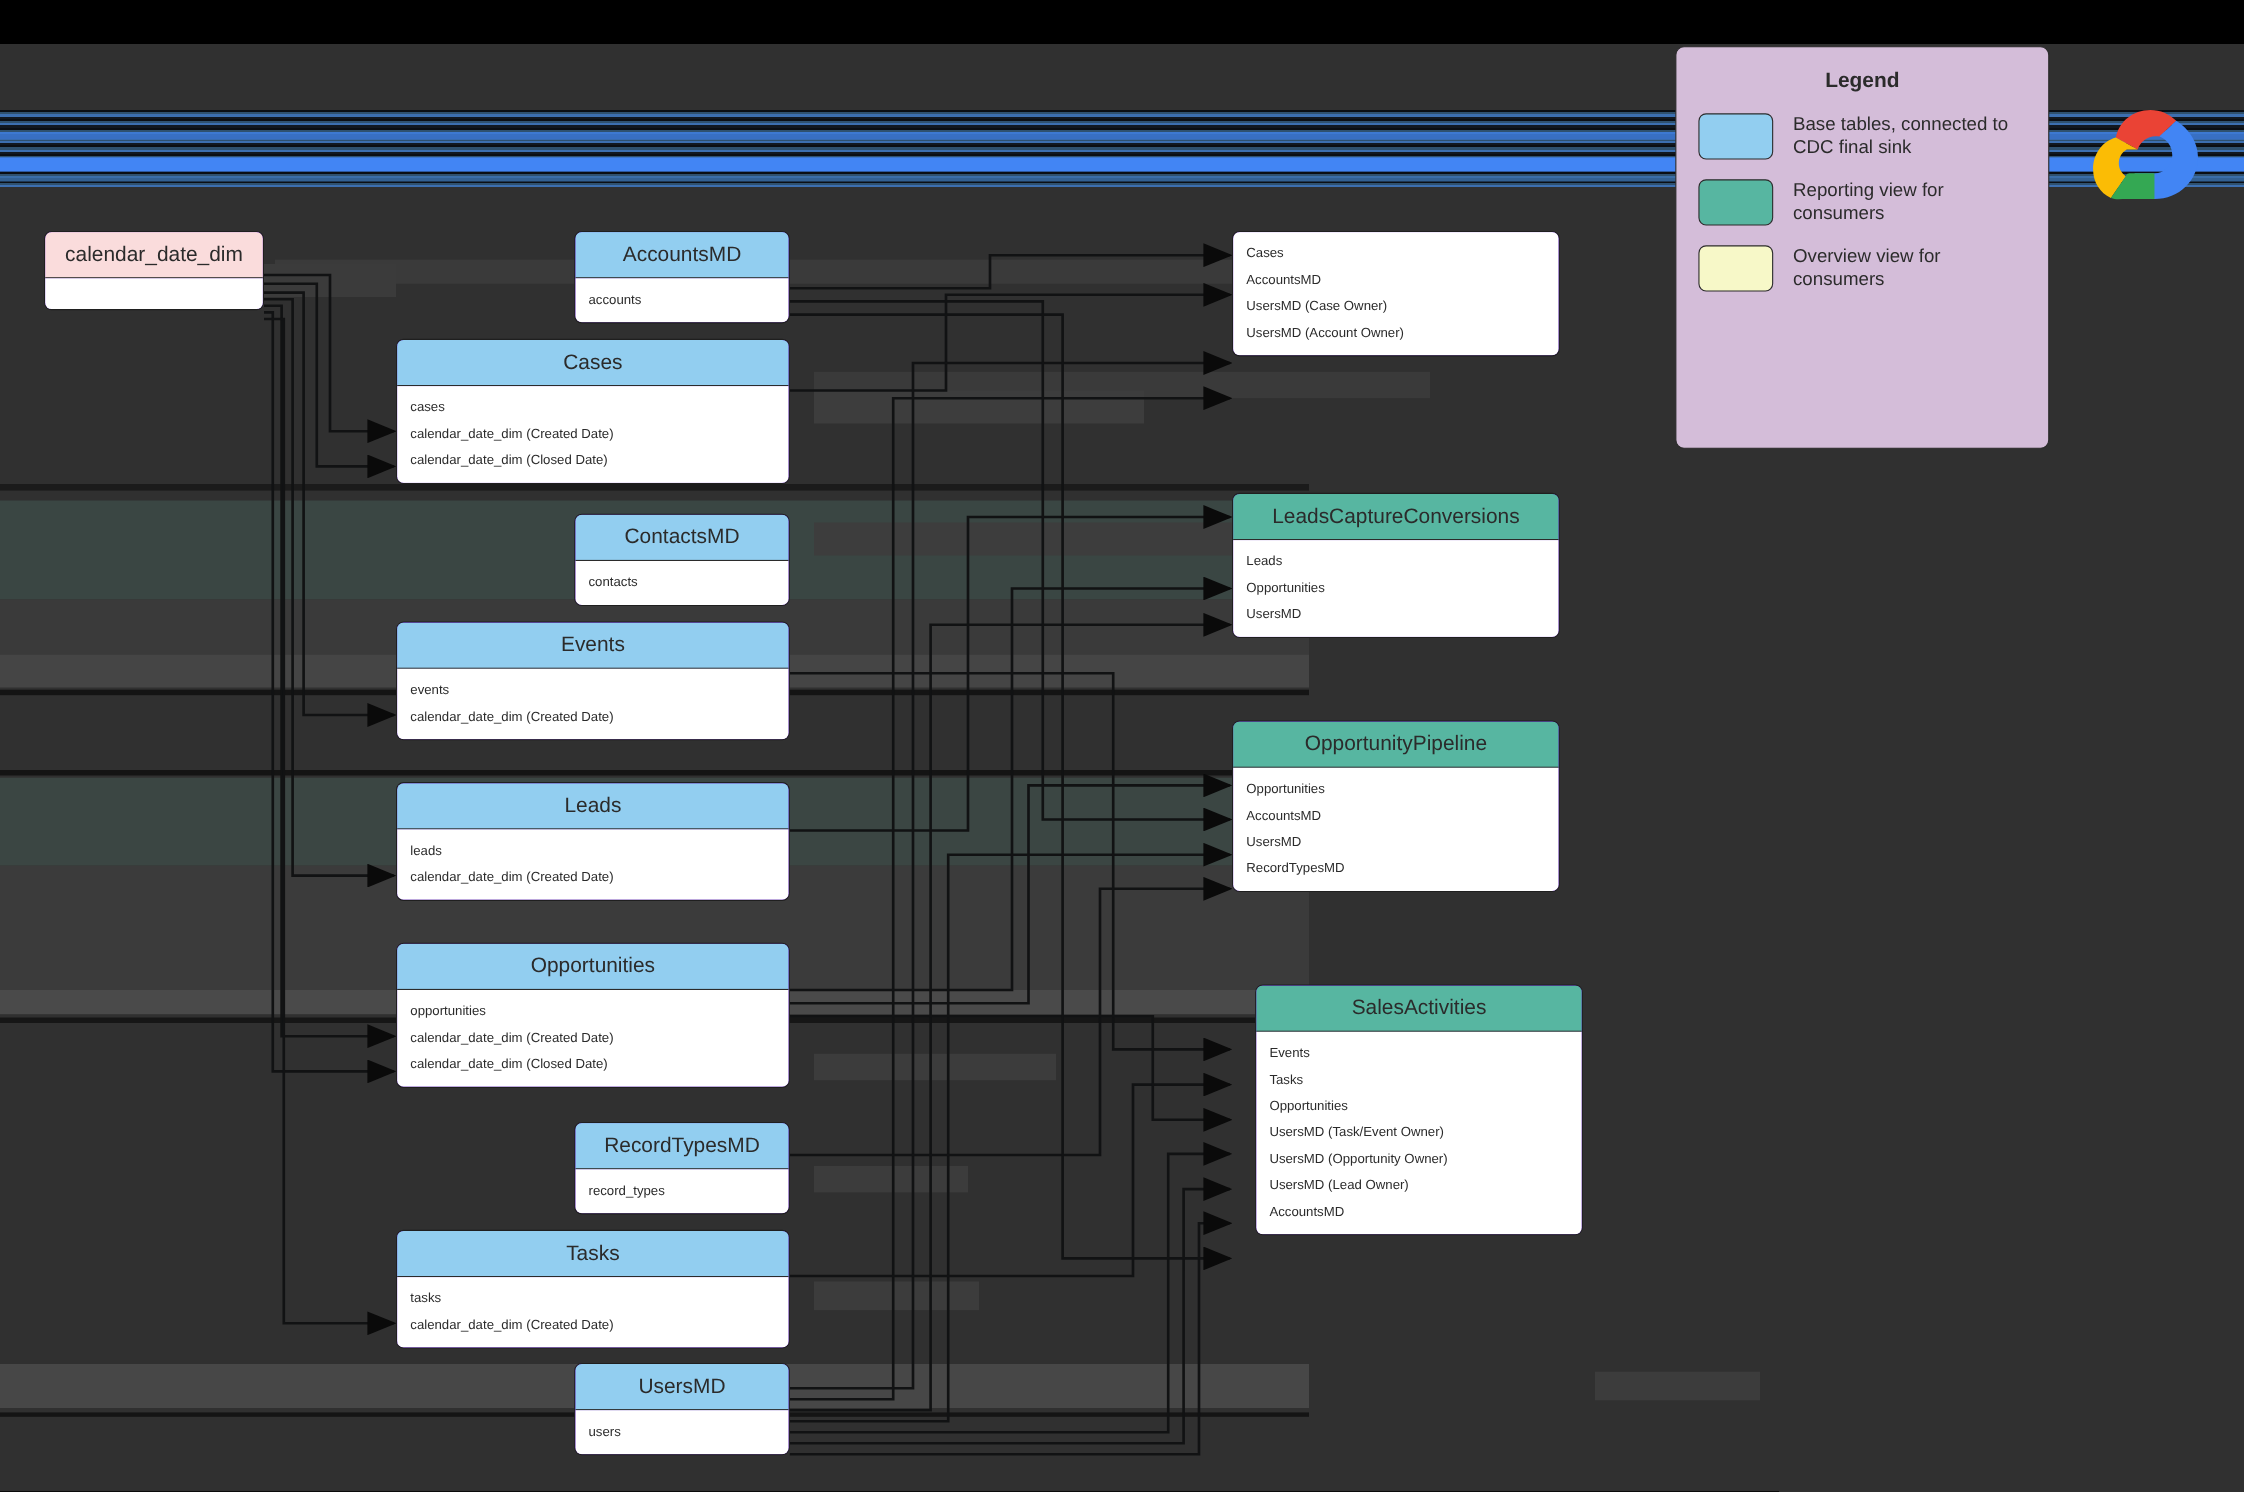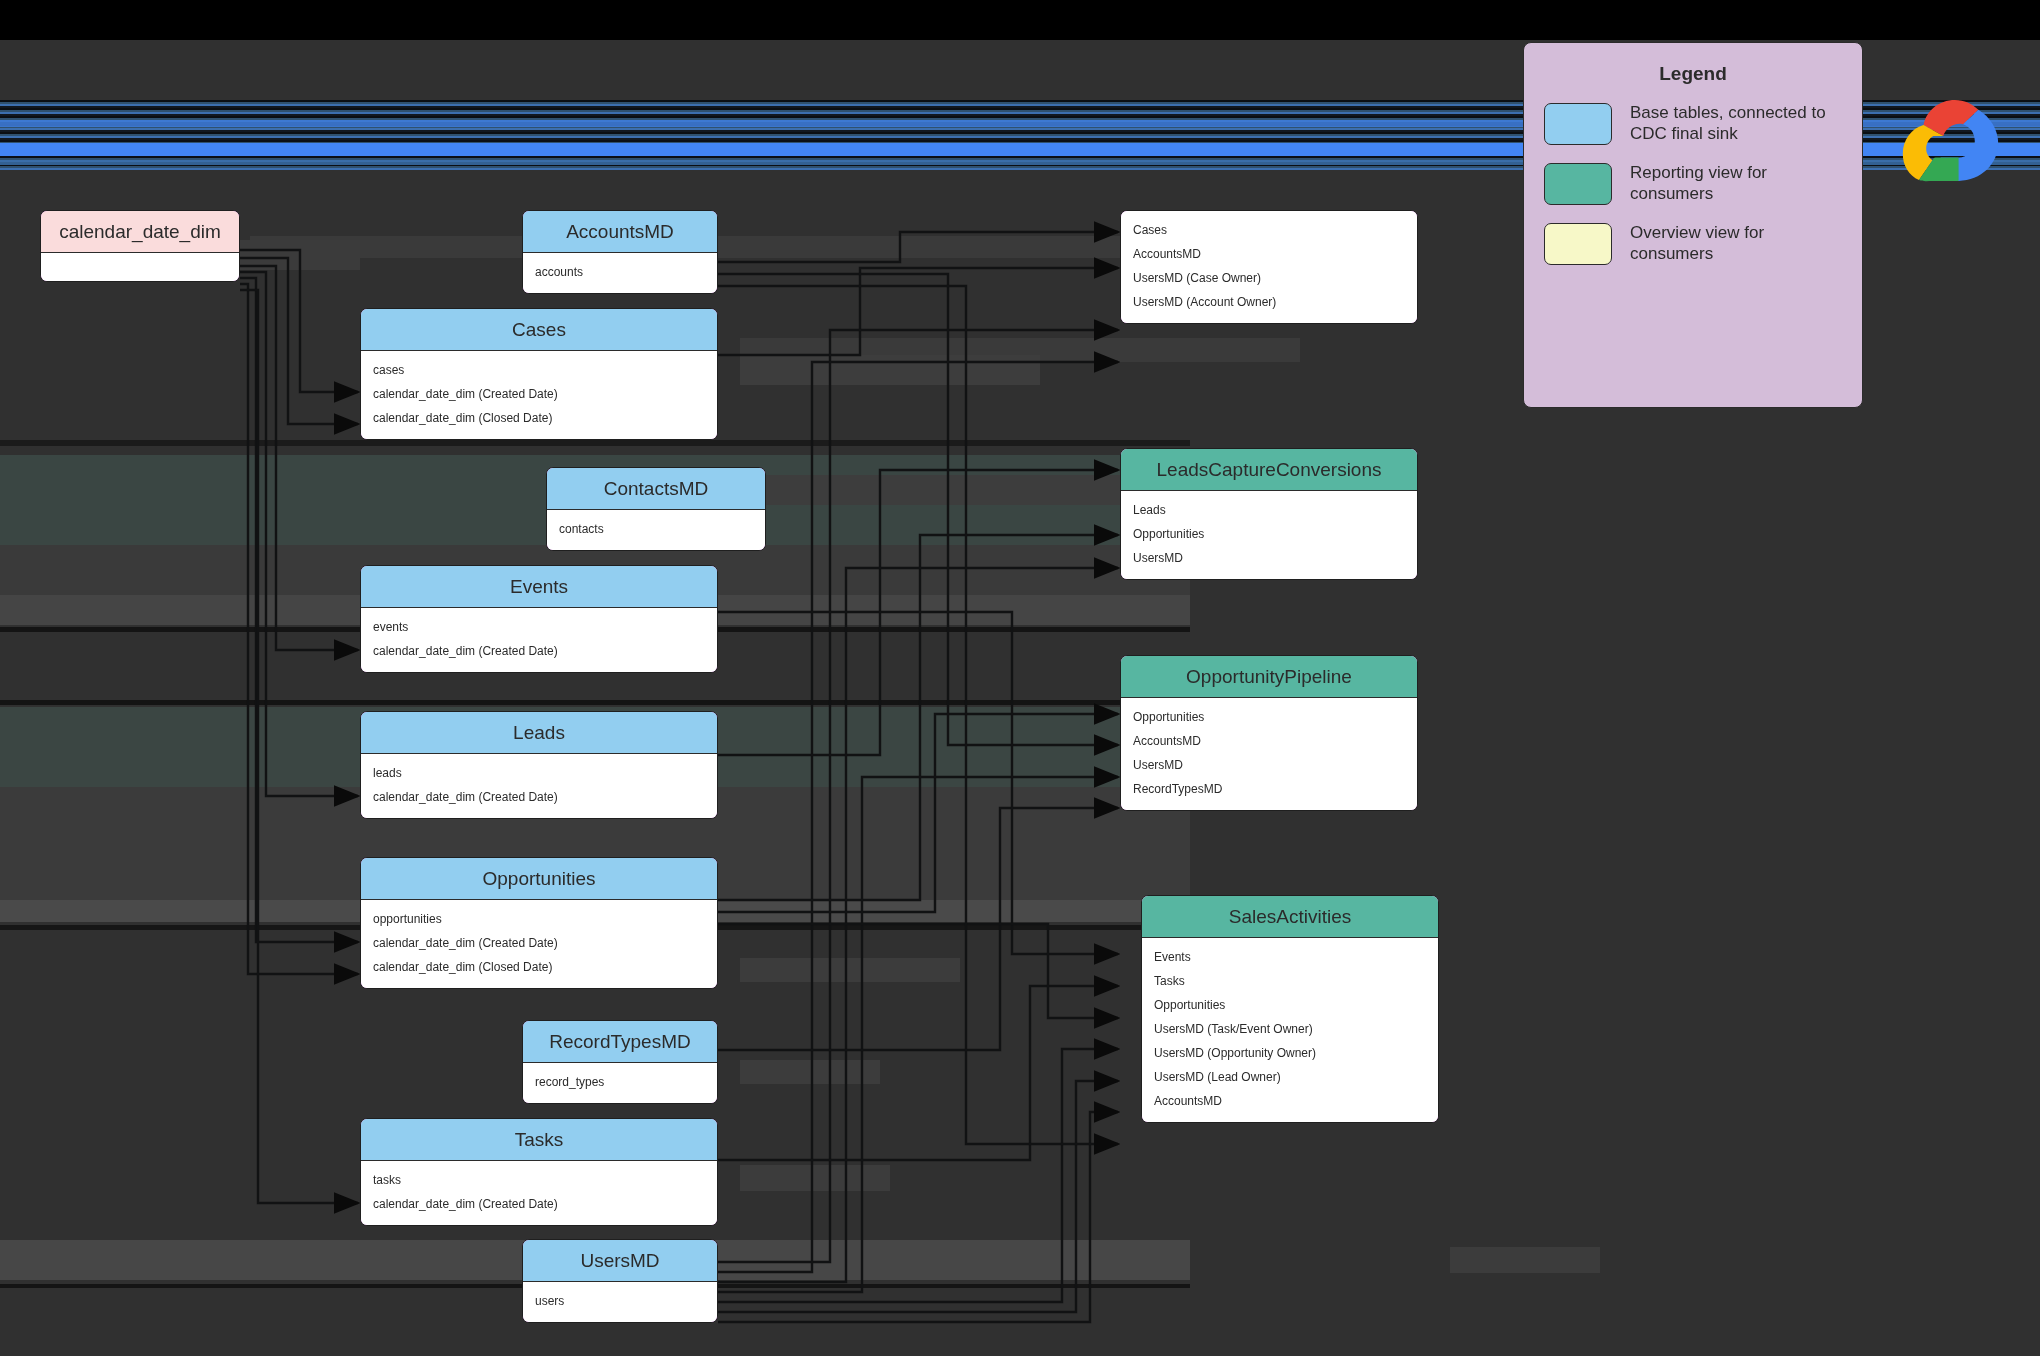--- a/index.html
+++ b/index.html
@@ -50,21 +50,21 @@
   #glitch-soft-b{
     position:absolute;left:0;top:160px;width:100%;height:5px;background:#3a6ea8;opacity:.85;
   }
   
   .smear{position:absolute;left:0;pointer-events:none;}
   
   .node{
     position:absolute;
     border:1px solid #1f1f1f;
     border-radius:7px;
-    background:#f0abfc;
+    background:#6d28d9;
     box-shadow:0 0 0 0 rgba(0,0,0,0);
     overflow:hidden;
     box-sizing:border-box;
   }
   .node .hdr{
     text-align:center;
     font-size:19px;
     color:#2b2b2b;
     line-height:1;
     padding:11px 8px 11px;
@@ -216,21 +216,21 @@
         </div>
       </div>
       <div class="node t-base" style="left: 360px; top: 308px; width: 358px;">
         <div class="hdr">Cases</div>
         <div class="body">
           <div class="row">cases</div>
           <div class="row">calendar_date_dim (Created Date)</div>
           <div class="row">calendar_date_dim (Closed Date)</div>
         </div>
       </div>
-      <div class="node t-base" style="left: 522px; top: 467px; width: 220px; margin-left: 24px;">
+      <div class="node t-base" style="left: 522px; top: 467px; width: 196px;">
         <div class="hdr">ContactsMD</div>
         <div class="body">
           <div class="row">contacts</div>
         </div>
       </div>
       <div class="node t-base" style="left: 360px; top: 565px; width: 358px;">
         <div class="hdr">Events</div>
         <div class="body">
           <div class="row">events</div>
           <div class="row">calendar_date_dim (Created Date)</div>

